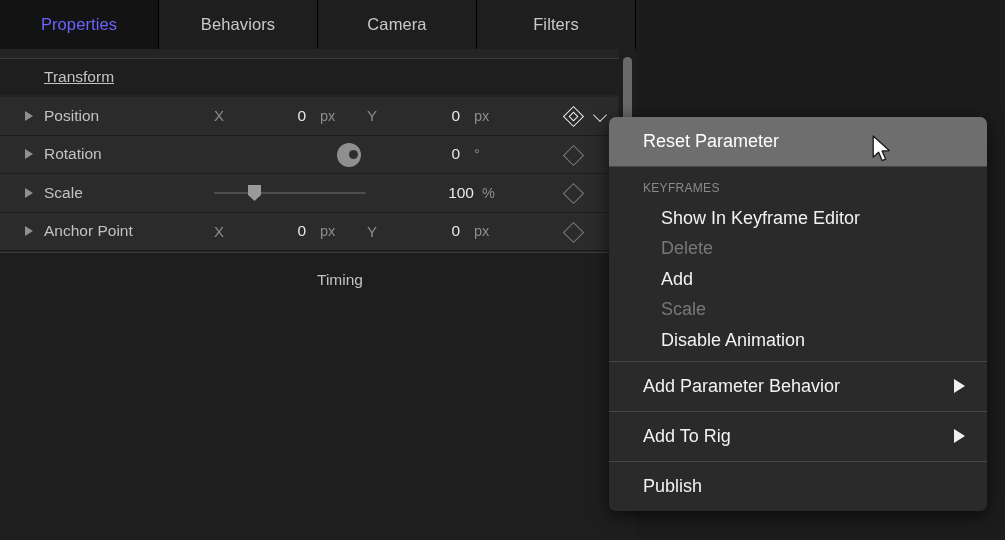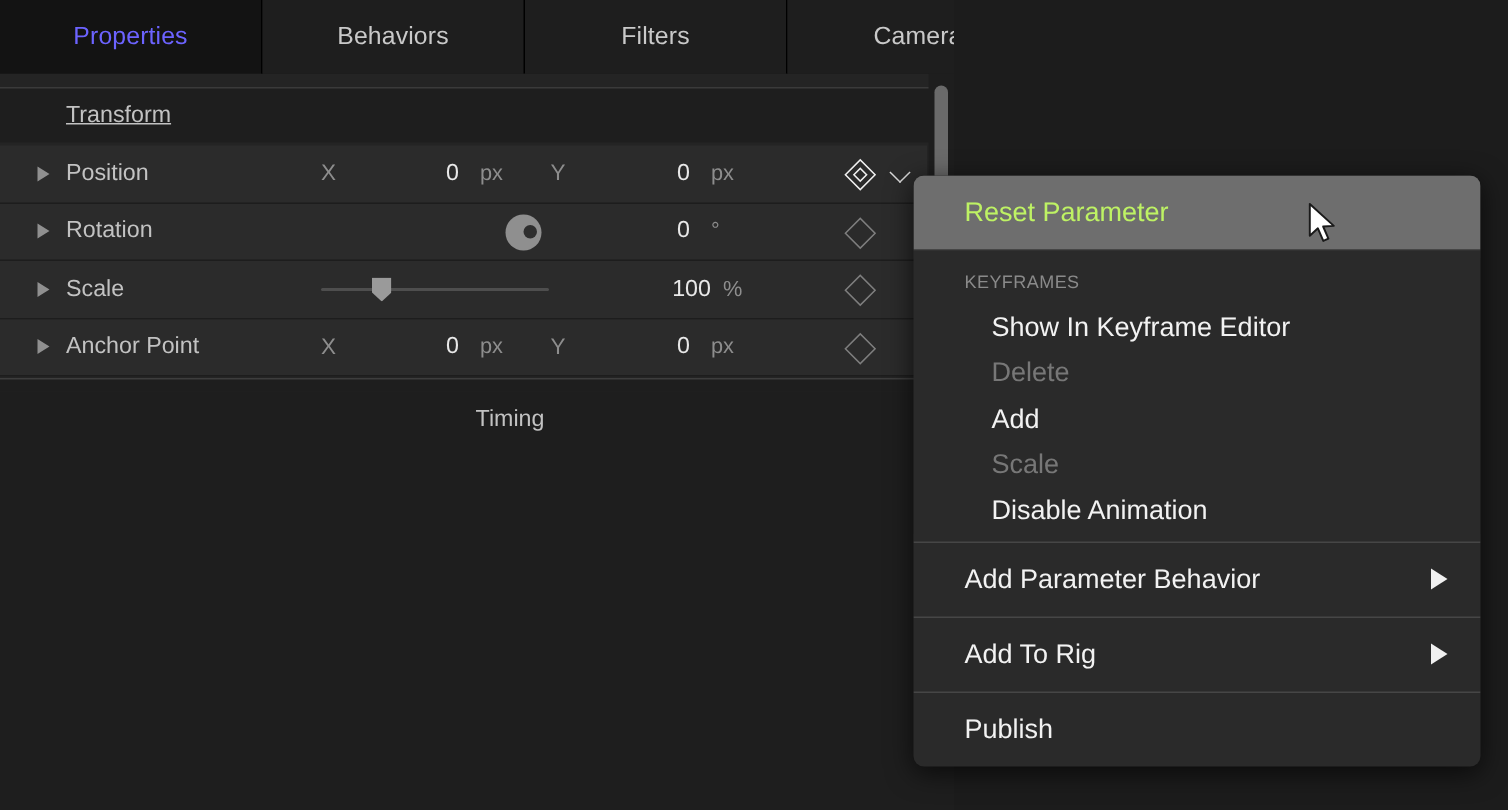--- a/index.html
+++ b/index.html
@@ -33,21 +33,21 @@
   
   #tabbar {
     position: relative;
     height: 49px;
     background: #151515;
     display: flex;
     align-items: stretch;
   }
   .tab {
     flex: 0 0 auto;
-    width: 175px;
+    width: 159px;
     height: 49px;
     display: flex;
     align-items: center;
     justify-content: center;
     font-size: 16.5px;
     color: #c9c9c9;
     background: #1e1e1e;
     border-right: 1px solid #000;
     letter-spacing: 0.1px;
     cursor: default;
@@ -223,21 +223,21 @@
     display: flex;
     align-items: center;
     padding-left: 34px;
     font-size: 18px;
     color: #f2f2f2;
     white-space: nowrap;
     cursor: default;
   }
   .menu-item.highlight {
     background: #6e6e6e;
-    color: #bef264;
+    color: #ffffff;
   }
   .menu-item.disabled { color: #777777; }
   .menu-item.indented { padding-left: 52px; }
   .menu-item.big { height: 49px; }
 
   .menu-section-label {
     height: 31px;
     display: flex;
     align-items: center;
     padding-left: 34px;
@@ -284,24 +284,24 @@
   <div id="inspector">
 
     <div id="tabbar">
       <div class="tab selected">
         <span>Properties</span>
       </div>
       <div class="tab">
         <span>Behaviors</span>
       </div>
       <div class="tab">
-        <span>Filters</span>
+        <span>Camera</span>
       </div>
       <div class="tab">
-        <span>Camera</span>
+        <span>Filters</span>
       </div>
 
     </div>
 
     <div id="panel-body-fill"></div>
 
     <div class="section-header" style="position:absolute; left:0; top:58px; width:636px;text-decoration:underline;">
       <span>Transform</span>
     </div>
 

